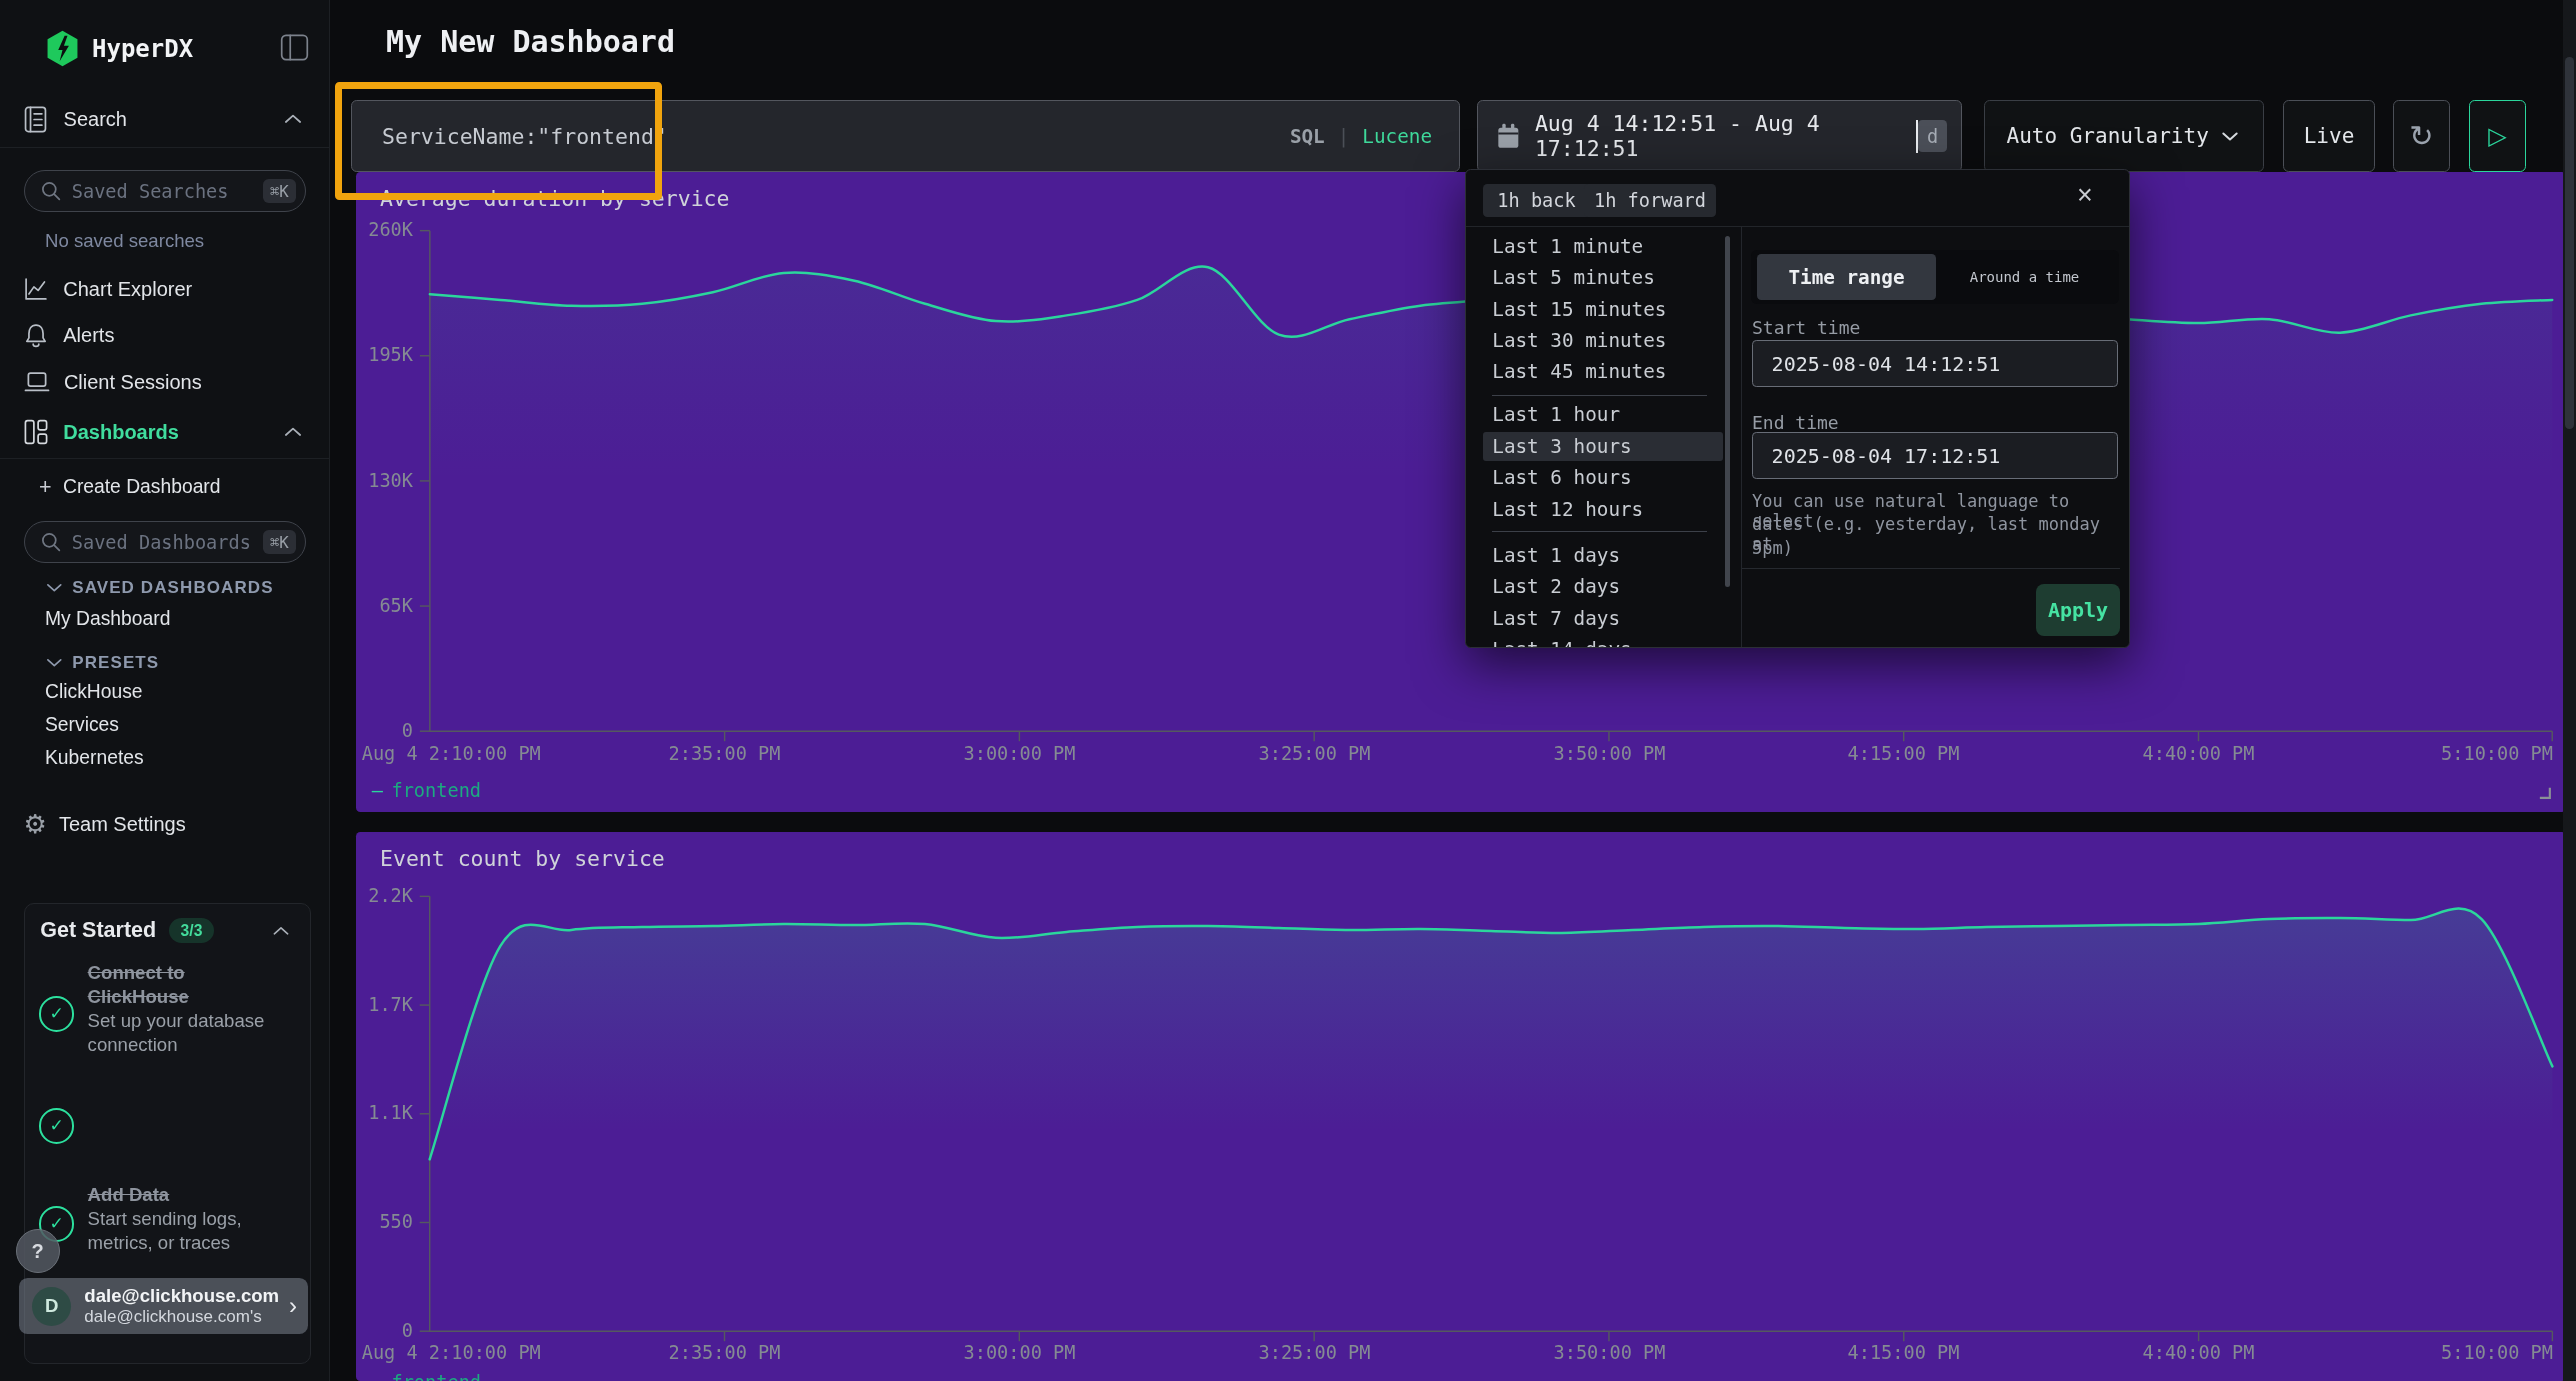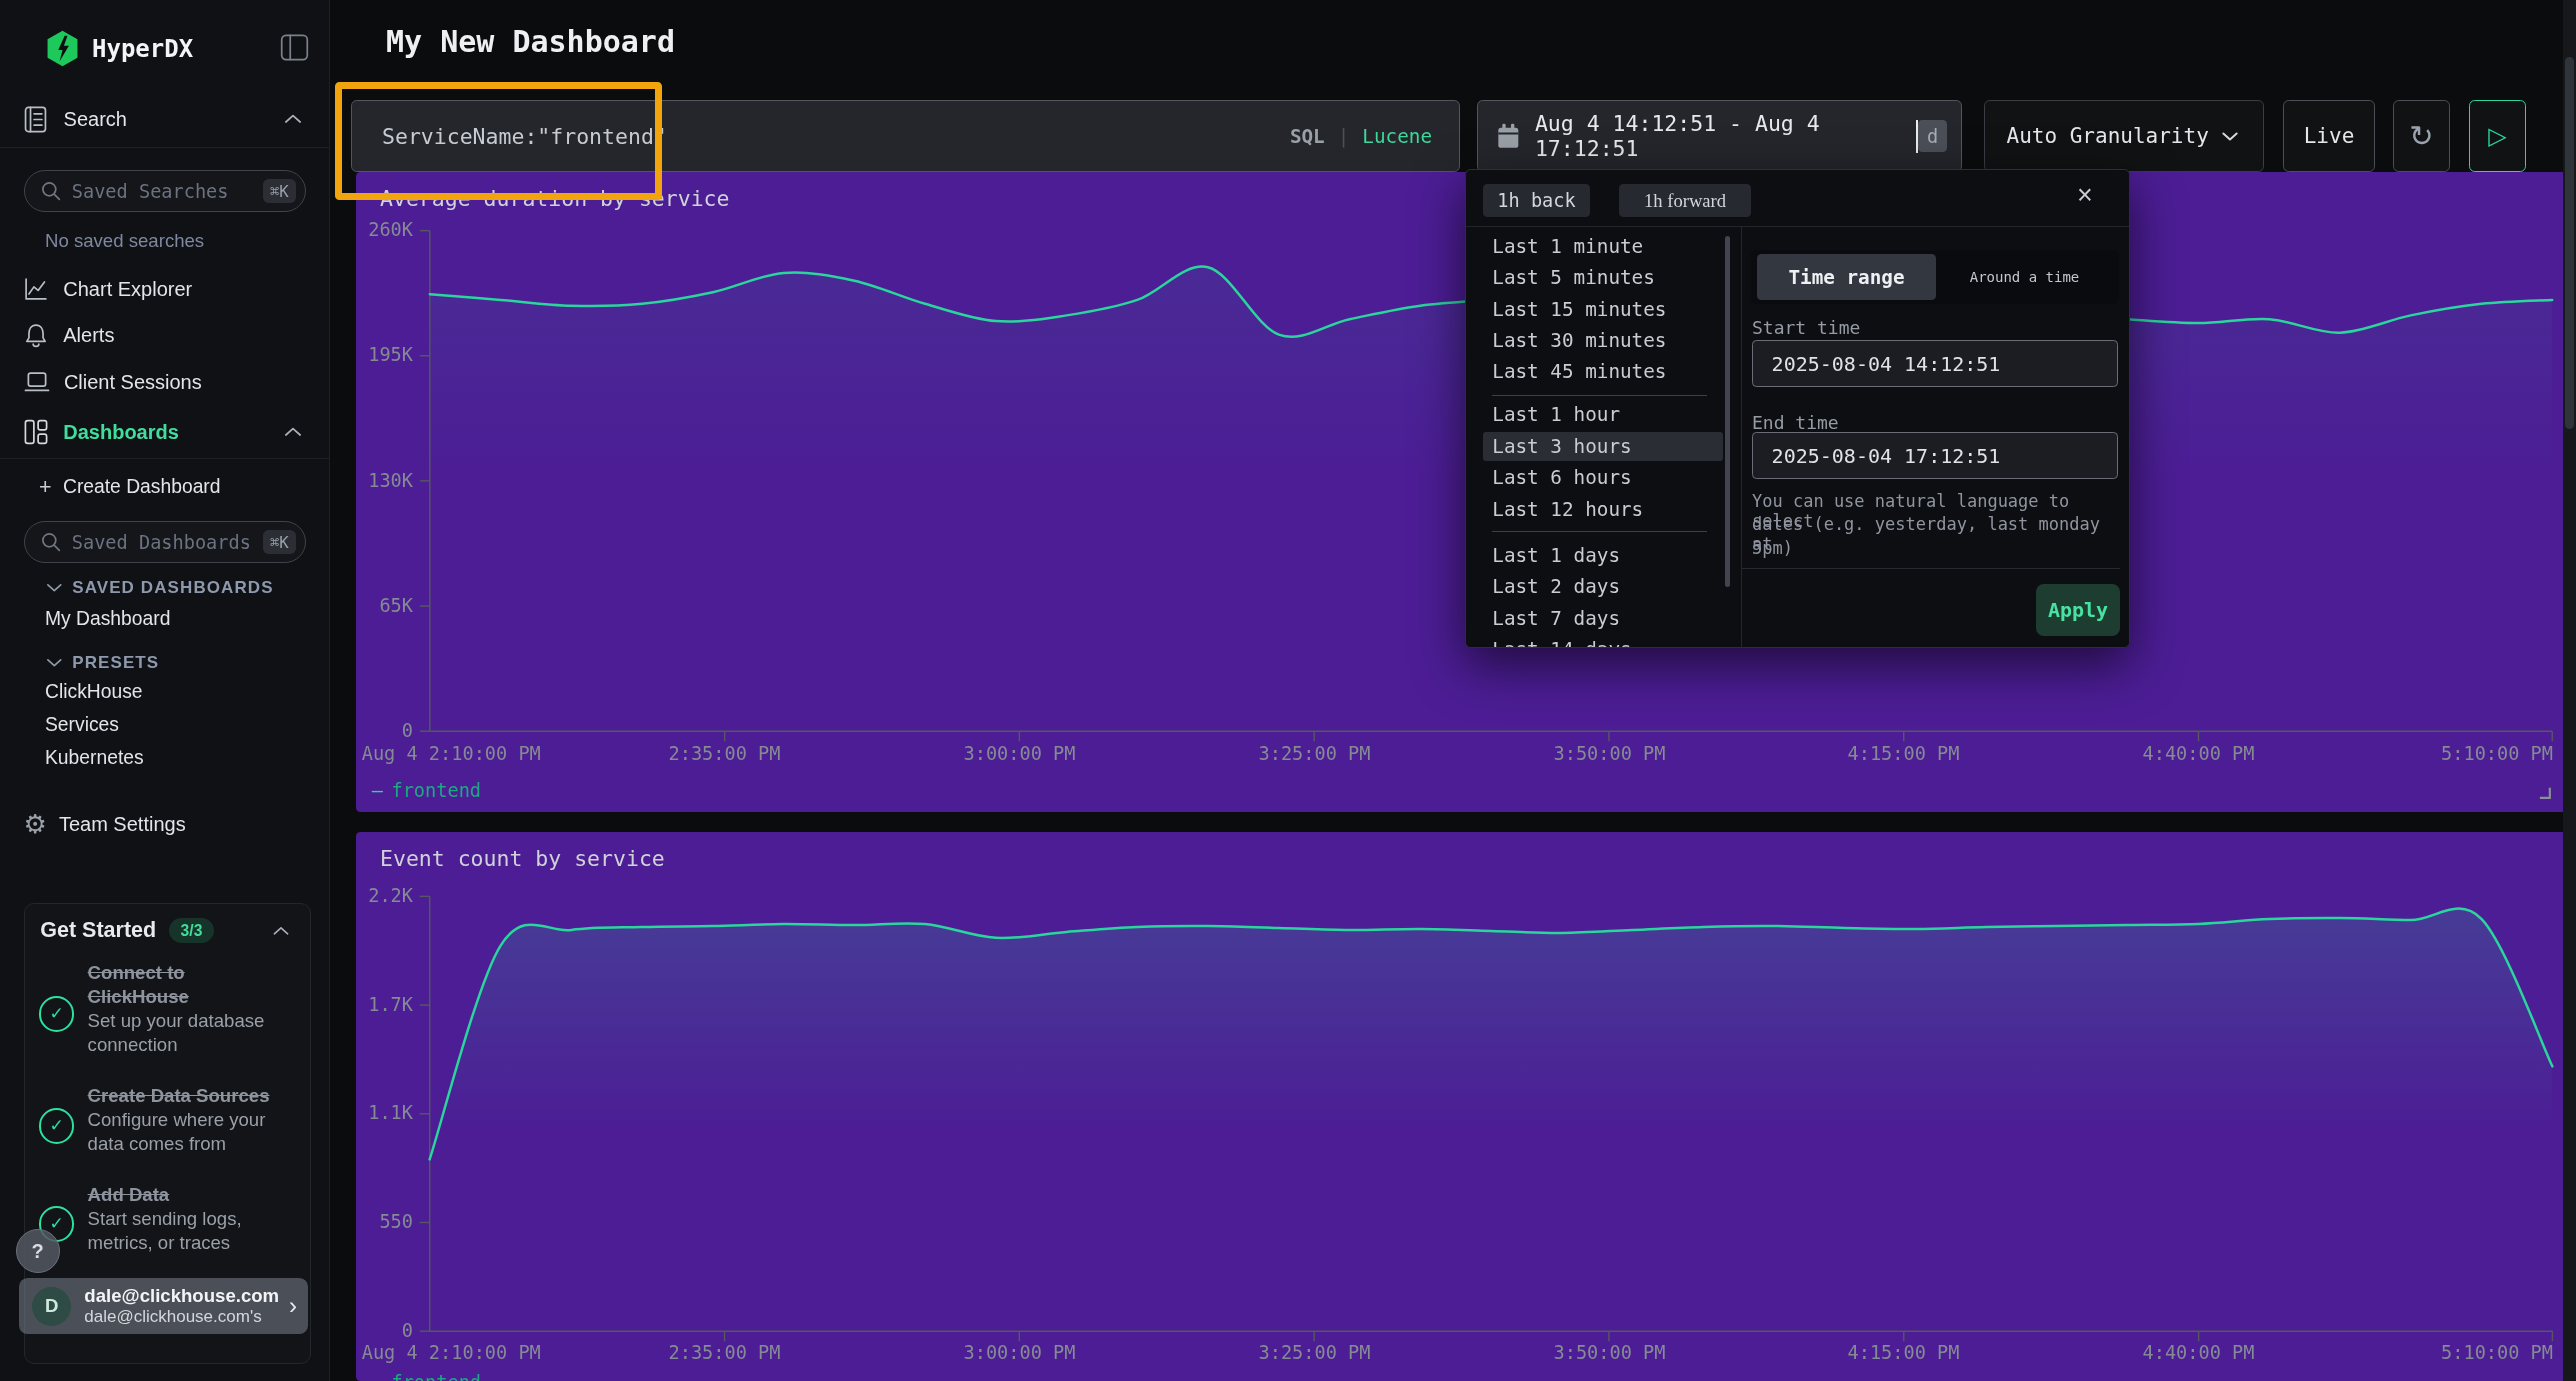--- a/index.html
+++ b/index.html
@@ -223,24 +223,20 @@
       <div class="check-circle" style="left:14.3px;top:92px;">
         <span>✓</span>
       </div>
       <div class="abs" style="left:63px;top:57px;width:202px;">
         <div class="step-title">Connect to ClickHouse</div>
         <div class="step-desc">Set up your database connection</div>
       </div>
 
       <div class="check-circle" style="left:14.3px;top:204px;">
         <span>✓</span>
-      </div>
-      <div class="abs" style="left:63px;top:180px;width:208px;">
-        <div class="step-title">Create Data Sources</div>
-        <div class="step-desc">Configure where your data comes from</div>
       </div>
 
       <div class="check-circle" style="left:14.3px;top:302px;">
         <span>✓</span>
       </div>
       <div class="abs" style="left:63px;top:279px;width:208px;">
         <div class="step-title">Add Data</div>
         <div class="step-desc">Start sending logs, metrics, or traces</div>
       </div>
     </div>
@@ -389,21 +385,21 @@
       <div class="legend" style="left: 15.7px; top: 540px;">
         <span style="color: rgb(43, 214, 156);">—</span>
         <span style="color: rgb(28, 171, 128);">frontend</span>
       </div>
     </div>
 
   <div id="time-popover">
     <div class="tp-btn" style="left:17px;width:107px;">
       <span>1h back</span>
     </div>
-    <div class="tp-btn" style="left:153px;width:132px;font-family:Liberation Serif, serif;">
+    <div class="tp-btn" style="left:118px;width:132px;">
       <span>1h forward</span>
     </div>
     <div class="abs" style="left:611px;top:10px;font-size:27px;color:#c9ccd2;">×</div>
 
     <div class="abs" style="left:0;top:56px;width:665px;height:1.4px;background:#22252a;"></div>
     <div class="abs" style="left:275px;top:57px;width:1.4px;height:421px;background:#23262c;"></div>
     <div class="abs" style="left:259px;top:66px;width:5px;height:351px;border-radius:2.9px;background:#41454d;"></div>
 
     <div class="tr-row" style="top:62px;">Last 1 minute</div>
     <div class="tr-row" style="top:93px;">Last 5 minutes</div>

